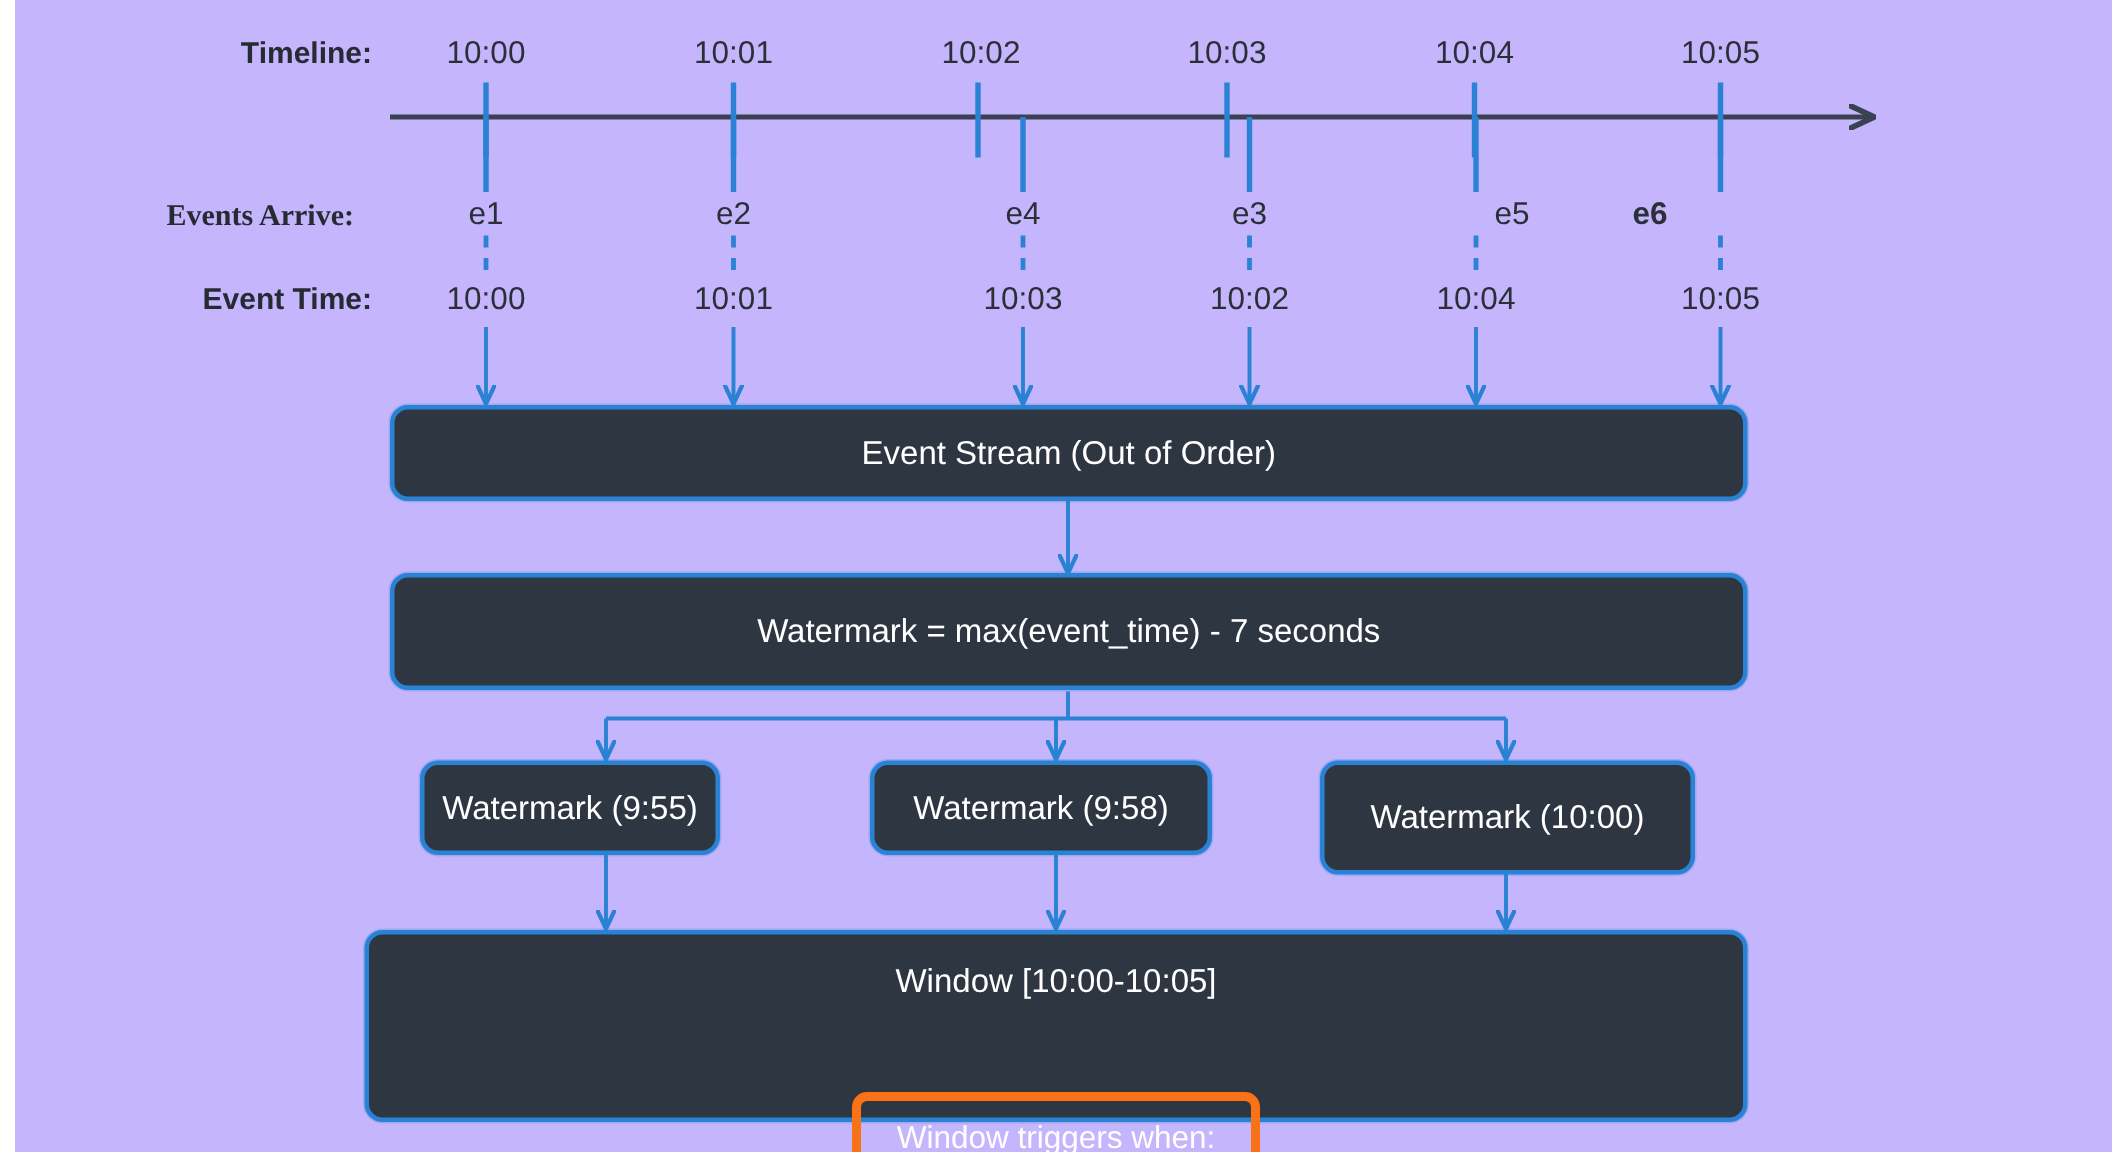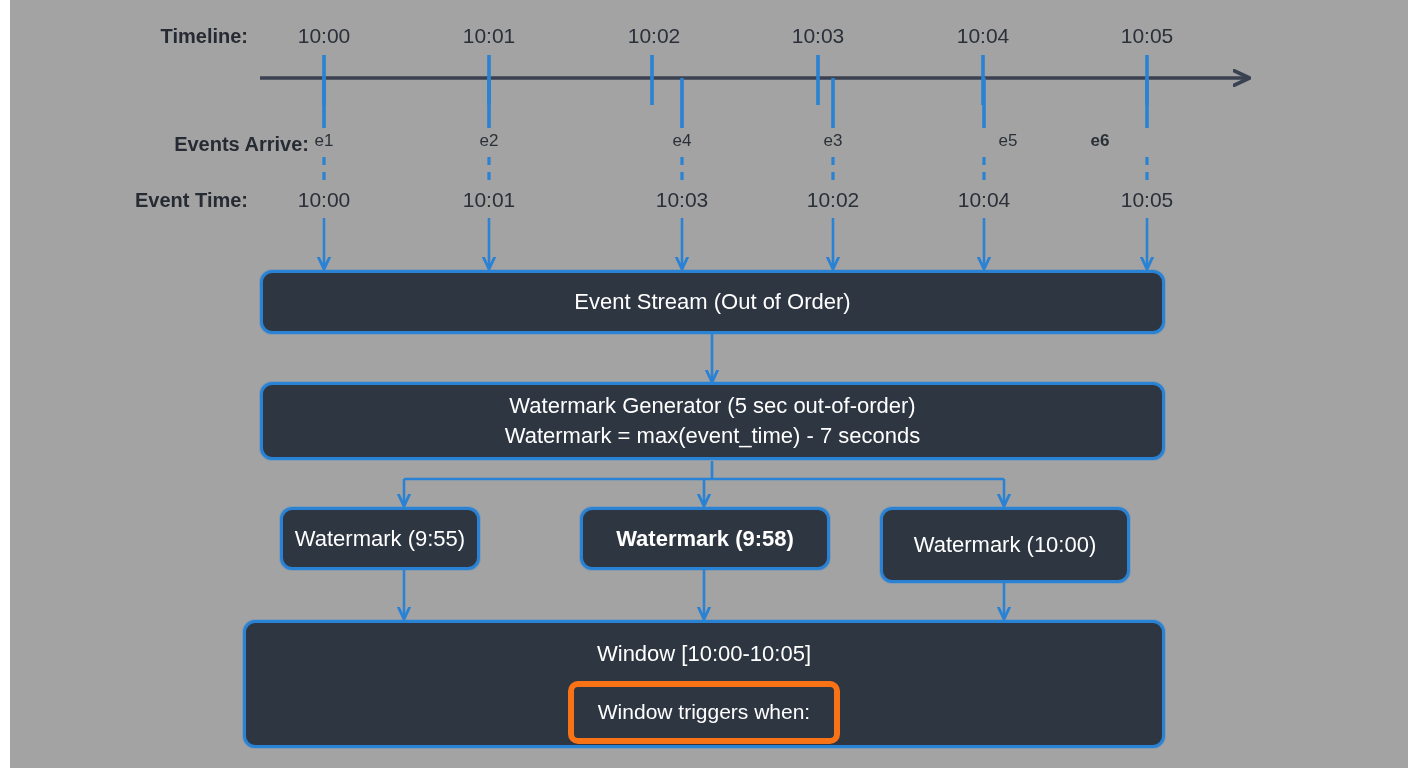--- a/index.html
+++ b/index.html
@@ -8,21 +8,21 @@
     padding: 0;
     background: #ffffff;
   }
   body {
     font-family: "Liberation Sans", "DejaVu Sans", sans-serif;
   }
   #stage {
     position: relative;
     width: 1408px;
     height: 768px;
-    background: #a3a3a3;
+    background: #c4b5fd;
     overflow: hidden;
   }
   #stage::before {
     content: "";
     position: absolute;
     left: 0; top: 0;
     width: 10px; height: 100%;
     background: #ffffff;
   }
 
@@ -49,21 +49,21 @@
     text-align: center;
     font-size: 21px;
     color: #2b3038;
     white-space: nowrap;
     transform: translateX(-50%);
   }
 
   .ev-label {
     position: absolute;
     text-align: right;
-    font-size: 17px;
+    font-size: 21px;
     color: #2b3038;
     white-space: nowrap;
     transform: translateX(-50%);
   }
 
   .etime-label {
     position: absolute;
     text-align: center;
     font-size: 21px;
     color: #2b3038;
@@ -85,20 +85,21 @@
     text-align: center;
     font-size: 22px;
     line-height: 1.35;
     box-shadow: 0 0 0 1px rgba(42,130,212,0.25);
   }
   .node .line { display: block; }
 
   .window-node {
     justify-content: flex-start;
     padding-top: 16px;
+    gap: 47px;
   }
   .window-title {
     font-size: 22px;
     color: #ffffff;
     margin-bottom: 12px;
   }
   .trigger-box {
     box-sizing: border-box;
     border: 6px solid #f97316;
     border-radius: 10px;
@@ -177,21 +178,21 @@
     </g>
 
     <g stroke="#2a82d4" stroke-width="2.6" fill="none">
       <line x1="404" y1="570" x2="404" y2="618" marker-end="url(#arrowBlue)"></line>
       <line x1="704" y1="570" x2="704" y2="618" marker-end="url(#arrowBlue)"></line>
       <line x1="1004" y1="570" x2="1004" y2="618" marker-end="url(#arrowBlue)"></line>
     </g>
   </svg>
 
   <div class="row-label" style="right:1160px; top:25px;">Timeline:</div>
-  <div class="row-label" style="right:1099px; top:133px;">Events Arrive:</div>
+  <div class="row-label" style="right:1172px; top:133px;font-family:Liberation Serif, serif;">Events Arrive:</div>
   <div class="row-label" style="right:1160px; top:189px;">Event Time:</div>
 
   <div class="tl-tick-label" style="left:324px;  top:24px;">10:00</div>
   <div class="tl-tick-label" style="left:489px;  top:24px;">10:01</div>
   <div class="tl-tick-label" style="left:654px;  top:24px;">10:02</div>
   <div class="tl-tick-label" style="left:818px;  top:24px;">10:03</div>
   <div class="tl-tick-label" style="left:983px;  top:24px;">10:04</div>
   <div class="tl-tick-label" style="left:1147px; top:24px;">10:05</div>
 
   <div class="ev-label" style="left:324px;  top:131px;">e1</div>
@@ -206,28 +207,27 @@
   <div class="etime-label" style="left:682px;  top:188px;">10:03</div>
   <div class="etime-label" style="left:833px;  top:188px;">10:02</div>
   <div class="etime-label" style="left:984px;  top:188px;">10:04</div>
   <div class="etime-label" style="left:1147px; top:188px;">10:05</div>
 
   <div class="node" style="left:260px; top:270px; width:905px; height:64px;">
     <span class="line">Event Stream (Out of Order)</span>
   </div>
 
   <div class="node" style="left:260px; top:382px; width:905px; height:78px;">
-    <span class="line">Watermark Generator (5 sec out-of-order)</span>
     <span class="line">Watermark = max(event_time) - 7 seconds</span>
   </div>
 
   <div class="node" style="left:280px; top:507px; width:200px; height:63px;">
     <span class="line">Watermark (9:55)</span>
   </div>
-  <div class="node" style="left:580px; top:507px; width:250px; height:63px;font-weight:bold;">
+  <div class="node" style="left:580px; top:507px; width:228px; height:63px;">
     <span class="line">Watermark (9:58)</span>
   </div>
   <div class="node" style="left:880px; top:507px; width:250px; height:76px;">
     <span class="line">Watermark (10:00)</span>
   </div>
 
   <div class="node window-node" style="left:243px; top:620px; width:922px; height:128px;">
     <div class="window-title">Window [10:00-10:05]</div>
     <div class="trigger-box">
       <span class="line">Window triggers when:</span>

